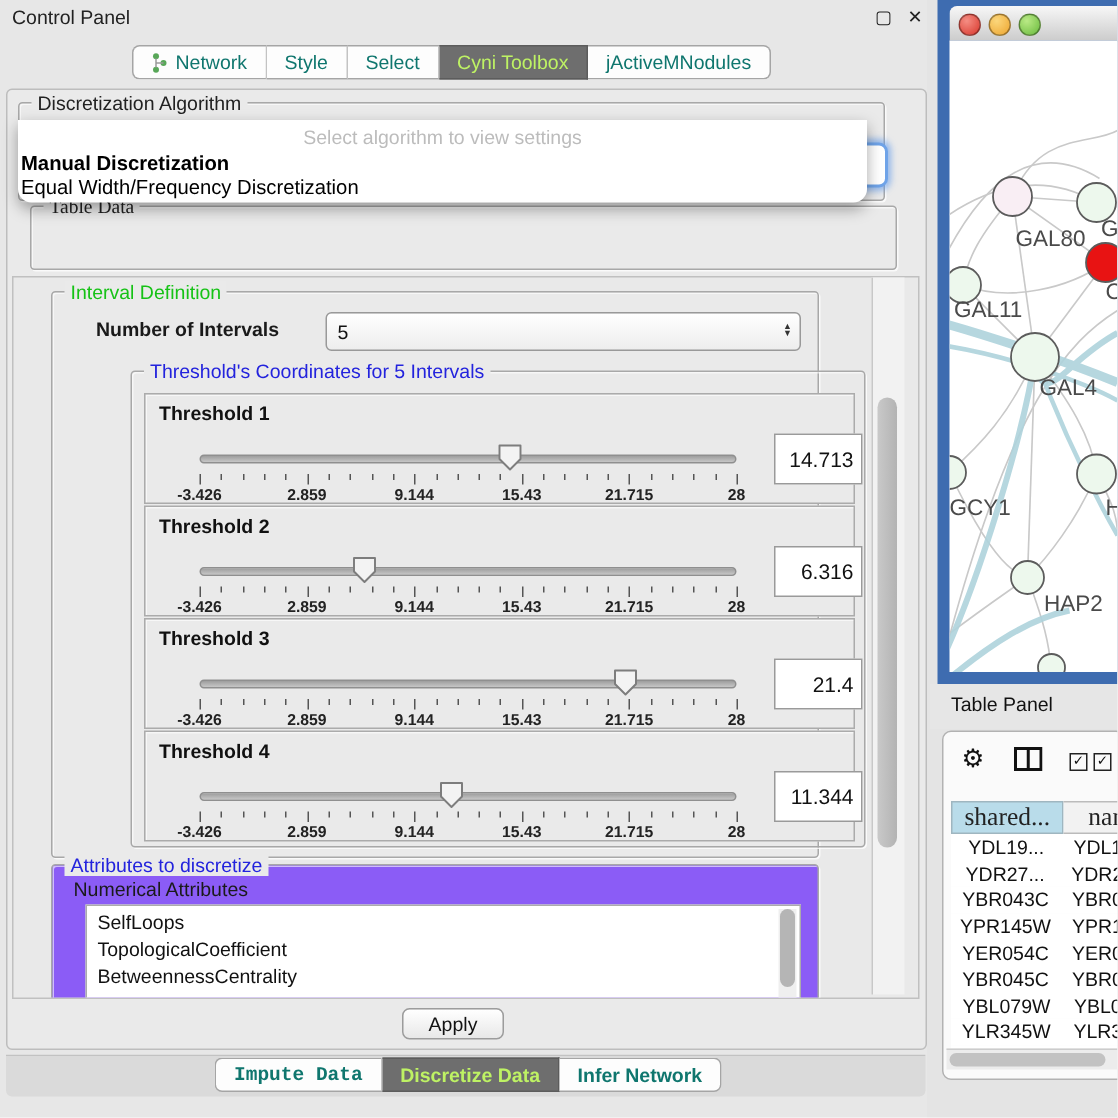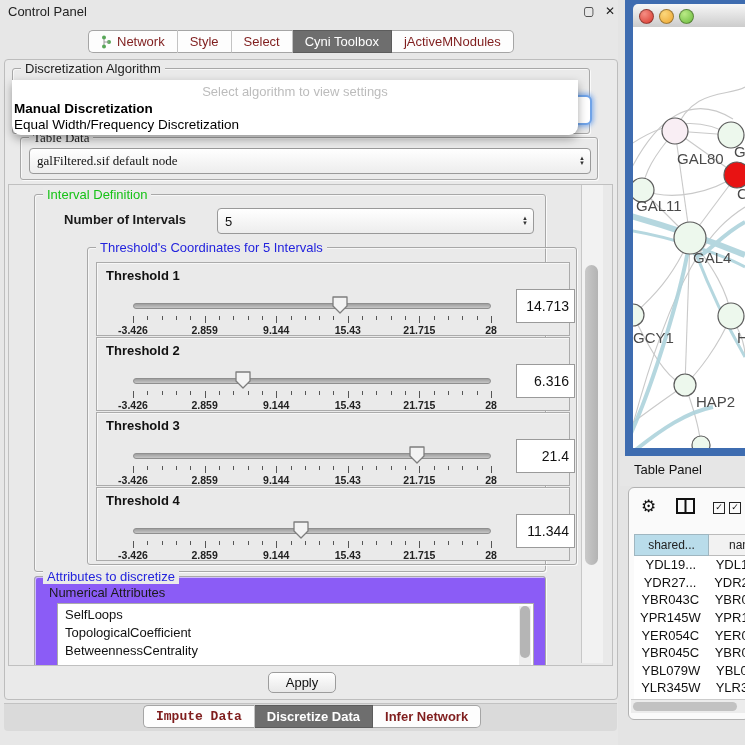--- a/index.html
+++ b/index.html
@@ -9,24 +9,24 @@
   .abs{position:absolute;}
 
   
   #titlebar{left:0;top:0;width:620px;height:24px;}
   #titlebar .t{left:8px;top:4px;font-size:13px;color:#222;}
   .winbtn{top:3px;width:16px;height:16px;text-align:center;line-height:16px;font-size:12px;color:#222;cursor:default;}
   #content-frame{left:4px;top:59px;width:612px;height:639px;background:#eaeaea;border:1px solid #bdbdbd;border-radius:4px;}
 
   
   .tabbar{display:flex;height:23px;}
-  .tabseg{display:flex;align-items:center;gap:5px;padding:0 12px;background:#fdfdfd;border-top:1px solid #a5a5a5;border-bottom:1px solid #a5a5a5;border-right:1px solid #c3c3c3;font-size:13px;color:#7f1d1d;white-space:nowrap;}
+  .tabseg{display:flex;align-items:center;gap:5px;padding:0 12px;background:#fdfdfd;border-top:1px solid #a5a5a5;border-bottom:1px solid #a5a5a5;border-right:1px solid #c3c3c3;font-size:13px;color:#0f766e;white-space:nowrap;}
   .tabseg.first{border-left:1px solid #a5a5a5;border-radius:5px 0 0 5px;}
   .tabseg.last{border-radius:0 5px 5px 0;border-right:1px solid #a5a5a5;}
-  .tabseg.sel{background:#6e6e6e;border-color:#5c5c5c;color:#ffffff;}
+  .tabseg.sel{background:#6e6e6e;border-color:#5c5c5c;color:#bef264;}
 
   
   .group{border:1px solid #a8a8a8;border-radius:3px;box-shadow:1px 1px 0 rgba(255,255,255,.75), inset 1px 1px 0 rgba(255,255,255,.6);}
   .gtitle{position:absolute;top:-8px;left:8px;background:#eaeaea;padding:0 4px;font-size:13px;}
   .gtitle.green{color:#16c216;}
   .gtitle.blue{color:#2323dd;}
 
   .combo{background:linear-gradient(#ffffff,#ededed);border:1px solid #999;border-radius:4px;display:flex;align-items:center;}
   .combo .cv{flex:1;padding-left:7px;font-size:13px;color:#111;}
   .stepper{width:16px;height:100%;display:flex;flex-direction:column;align-items:center;justify-content:center;color:#333;font-size:6px;line-height:5px;border-left:0;}
@@ -69,21 +69,21 @@
   .light{position:absolute;top:5px;width:13px;height:13px;border-radius:50%;border:1px solid rgba(0,0,0,.35);}
   #net-canvas{left:8px;top:27px;width:112px;height:421px;background:#fff;overflow:hidden;}
   #net-canvas svg text{font-family:"Liberation Sans",sans-serif;font-size:15px;fill:#4a4a4a;}
 
   #table-panel-bar{left:620px;top:456px;width:125px;height:30px;background:#e6e6e6;}
   #table-panel-bar .t{position:absolute;left:14px;top:6px;font-size:13px;color:#111;}
   #table-widget{left:628px;top:487px;width:120px;height:231px;background:#fafafa;border:1px solid #b2b2b2;border-radius:6px;}
   .toolbtn{position:absolute;top:8px;color:#111;}
   .chk{position:absolute;top:14px;width:10px;height:10px;border:1.5px solid #222;font-size:9px;line-height:9px;text-align:center;color:#111;}
   #tbl-header{position:absolute;left:5px;top:46px;height:22px;display:flex;}
-  .hcell{border:1px solid #9fb6c0;font-size:12px;color:#222;display:flex;align-items:center;justify-content:center;}
+  .hcell{border:1px solid #9fb6c0;font-size:17px;color:#222;display:flex;align-items:center;justify-content:center;font-family:Liberation Serif, serif;}
   .hcell.c0{width:73px;background:#b9dcea;}
   .hcell.c1{width:70px;background:#f2f2f2;border-left:0;border-color:#bbb;}
   #tbl-body{position:absolute;left:5px;top:68px;width:114px;height:143px;overflow:hidden;}
   .trow{display:flex;height:17.6px;align-items:center;background:#fff;}
   .tcell{font-size:13px;color:#111;white-space:nowrap;overflow:hidden;}
   .tcell.c0{width:74px;text-align:center;}
   .tcell.c1{padding-left:8px;}
   #tbl-hscroll{position:absolute;left:2px;top:211px;width:114px;height:13px;background:#ececec;border-top:1px solid #ccc;}
   #tbl-hscroll .hthumb{position:absolute;left:2px;top:1.5px;width:104px;height:9px;border-radius:5px;background:#c2c2c2;}
 </style>
@@ -132,27 +132,20 @@
   <div class="abs" id="hidden-combo"></div>
 
   <div class="abs" id="algo-popup">
     <div class="hint">Select algorithm to view settings</div>
     <div class="it1">Manual Discretization</div>
     <div class="it2">Equal Width/Frequency Discretization</div>
   </div>
 
   <div class="abs group" style="left:20px;top:137px;width:576px;height:41px;font-family:Liberation Serif, serif;">
     <span class="gtitle" style="color:#222;">Table Data</span>
-    <div class="combo abs" style="left:8px;top:10px;width:560px;height:24px;">
-      <span class="cv">galFiltered.sif default node</span>
-      <span class="stepper">
-          <span>▲</span>
-          <span>▼</span>
-        </span>
-    </div>
   </div>
 
   <div class="abs" id="main-panel">
 
     <div class="abs group" style="left:25px;top:9px;width:510px;height:376px;background:#eaeaea;">
       <span class="gtitle green">Interval Definition</span>
       <div class="abs" style="left:29px;top:17px;font-weight:bold;">Number of Intervals</div>
       <div class="combo abs" style="left:182px;top:13px;width:315px;height:24px;">
         <span class="cv">5</span>
         <span class="stepper">

